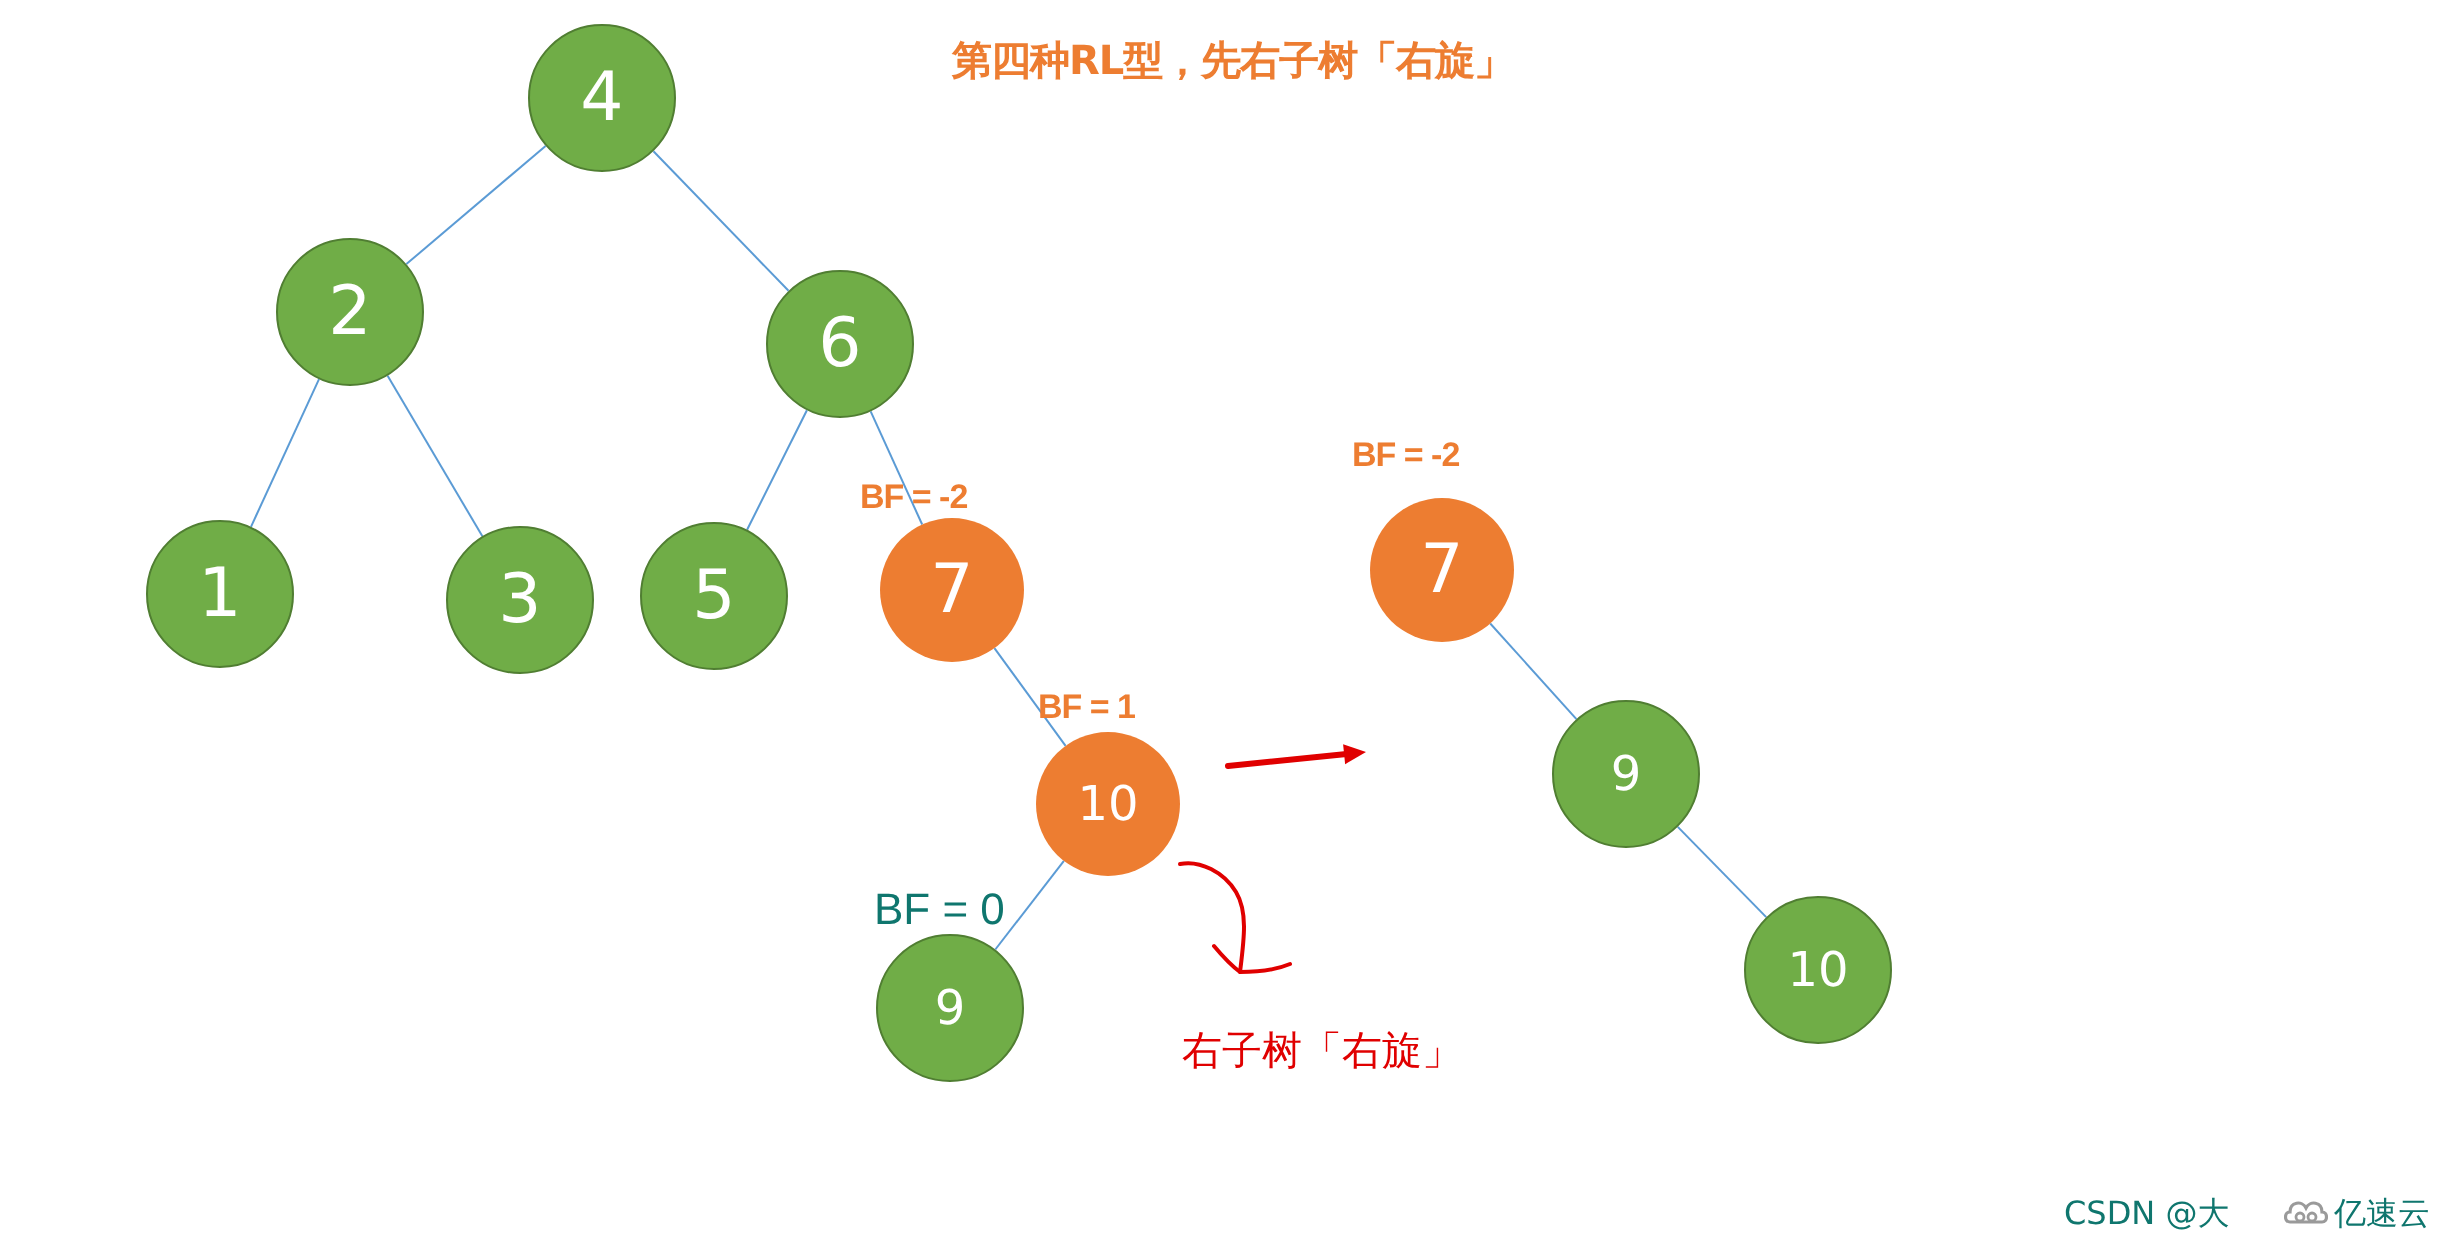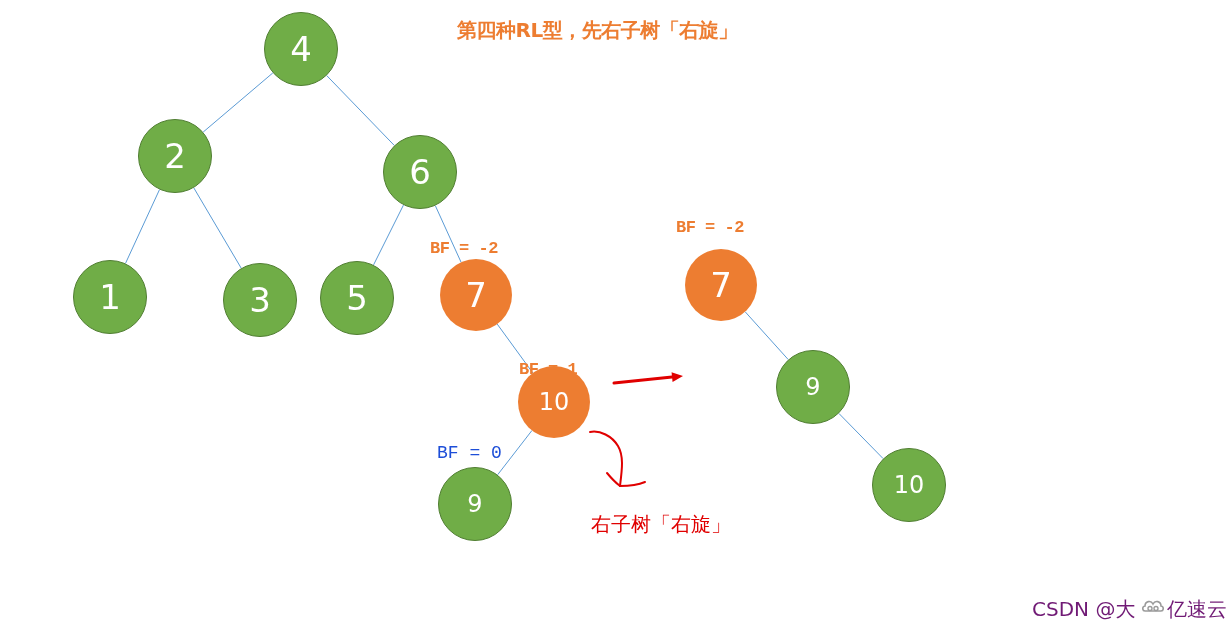--- a/index.html
+++ b/index.html
@@ -36,62 +36,62 @@
     }
     .node.orange {
       background: #ed7d31;
       border: none;
     }
     .node .val {
       line-height: 1;
     }
     .title {
       position: absolute;
-      left: 457px;
+      left: 476px;
       top: 16px;
       color: #ed7d31;
       font-family: "DejaVu Sans", sans-serif;
       font-weight: bold;
       font-size: 20px;
       line-height: 29px;
       letter-spacing: -0.5px;
       white-space: nowrap;
     }
     .bf {
       position: absolute;
-      font-family: Liberation Mono, monospace;
+      font-family: Liberation Sans, sans-serif;
       white-space: nowrap;
       line-height: 1;
     }
     .bf.orange {
       color: #ed7d31;
       font-weight: bold;
       font-size: 17px;
       letter-spacing: -0.5px;
     }
     .bf.black {
-      color: #1d4ed8;
-      font-size: 18px;
+      color: #0f766e;
+      font-size: 22px;
     }
     .annotation {
       position: absolute;
       left: 591px;
       top: 516px;
       color: #e00000;
-      font-family: Liberation Mono, monospace;
+      font-family: Liberation Sans, sans-serif;
       font-size: 20px;
       white-space: nowrap;
       line-height: 1;
     }
     .watermark {
       position: absolute;
       top: 599px;
-      color: #701a75;
+      color: #0f766e;
       font-family: "DejaVu Sans", sans-serif;
-      font-size: 20px;
+      font-size: 16px;
       white-space: nowrap;
       line-height: 1;
     }
     .wm-left { left: 1032px; }
     .wm-right { left: 1142px; display: flex; align-items: flex-start; gap: 3px; }
   </style>
 </head>
 <body>
 
 <div id="canvas">
@@ -157,21 +157,21 @@
       </div>
       <div class="node green" style="left: 776px; top: 350px; width: 74px; height: 74px;">
         <span class="val" style="font-size: 24px;">9</span>
       </div>
       <div class="node green" style="left: 872px; top: 448px; width: 74px; height: 74px;">
         <span class="val" style="font-size: 24px;">10</span>
       </div>
     </div>
   <div id="bf-layer">
       <div class="bf orange" style="left: 430px; top: 240px;">BF = -2</div>
-      <div class="bf orange" style="left: 519px; top: 345px; margin-top: 16px;">BF = 1</div>
+      <div class="bf orange" style="left: 519px; top: 345px;">BF = 1</div>
       <div class="bf black" style="left: 437px; top: 444px;">BF = 0</div>
       <div class="bf orange" style="left: 676px; top: 219px;">BF = -2</div>
     </div>
 
   <div class="annotation">右子树「右旋」</div>
 
   <div class="watermark wm-left">CSDN @大</div>
   <div class="watermark wm-right">
     <svg width="22" height="14" viewBox="0 0 22 14">
       <path d="M3 12 C0 12 0 7 3 7 C3 2 9 1 11 5 C13 1 19 2 19 7 C22 7 22 12 19 12 Z" fill="none" stroke="#9a9a9a" stroke-width="1.6"></path>

